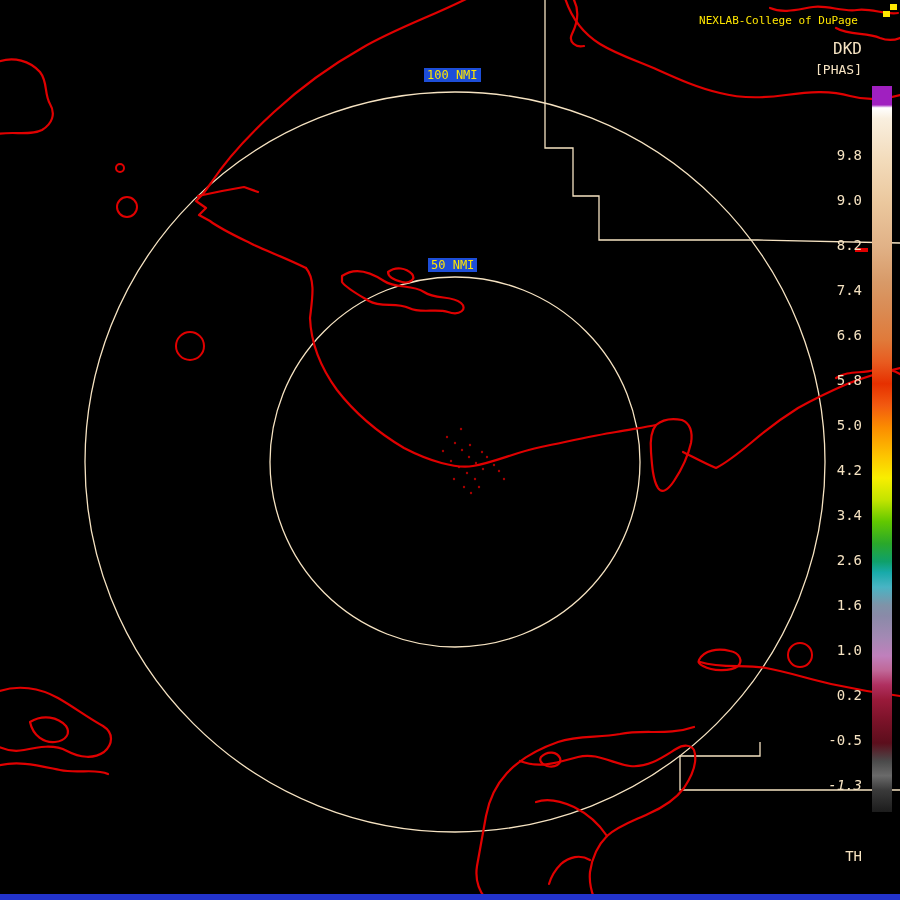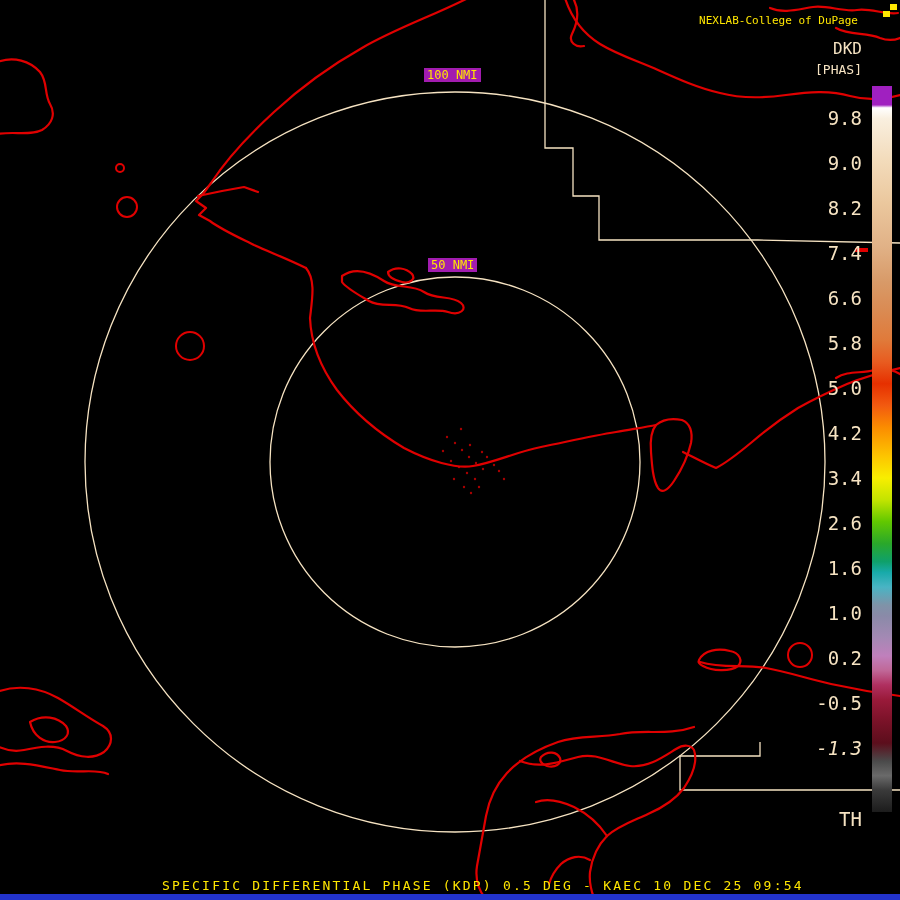--- a/index.html
+++ b/index.html
@@ -10,30 +10,30 @@
   }
   svg{position:absolute;left:0;top:0;}
   .rings circle{fill:none;stroke:var(--cream,#f6e3c2);stroke-width:1.3;}
   .tan-lines polyline{fill:none;stroke:var(--cream,#f6e3c2);stroke-width:1.3;}
   .red-lines path{fill:none;stroke:var(--map-red,#e00000);stroke-width:2.2;stroke-linejoin:round;stroke-linecap:round;}
   .red-lines circle{fill:none;stroke:var(--map-red,#e00000);stroke-width:2;}
   .speckles circle{fill:var(--map-red,#e00000);opacity:.75;}
   .txt{position:absolute;white-space:pre;}
   .yellow{color:var(--yellow,#ffe600);}
   .cream{color:var(--cream,#f6e3c2);}
-  .ring-label{font-size:12px;background:#a21caf;padding:0 3px;z-index:3;}
+  .ring-label{font-size:12px;background:#1d4ed8;padding:0 3px;z-index:3;}
   .site-title{right:42px;top:14px;font-size:11px;}
   .cod-logo{
     position:absolute;right:3px;top:4px;width:14px;height:13px;
     background:conic-gradient(var(--yellow,#ffe600) 25%,transparent 0 50%,var(--yellow,#ffe600) 0 75%,transparent 0);
   }
   .prod-code{right:38px;top:39px;font-size:16px;}
   .prod-units{right:38px;top:62px;font-size:13px;}
   .colorbar{position:absolute;left:872px;top:86px;width:20px;height:726px;}
-  .cb-tick{position:absolute;right:38px;font-size:19px;text-align:right;}
+  .cb-tick{position:absolute;right:38px;font-size:14px;text-align:right;margin-top:40px;}
   .cb-cur{position:absolute;left:855px;top:248px;width:13px;height:4px;background:var(--map-red,#e00000);}
   .caption{left:162px;top:878px;font-size:13px;letter-spacing:2.2px;}
   .bottom-bar{position:absolute;left:0;top:894px;width:900px;height:6px;background:var(--blue-bar,#2233cc);}
 </style>
 </head>
 <body>
 
 <div class="stage">
 
   <svg width="900" height="900" viewBox="0 0 900 900">
@@ -121,15 +121,14 @@
   <span class="cb-tick cream" style="top:422px;">4.2</span>
   <span class="cb-tick cream" style="top:467px;">3.4</span>
   <span class="cb-tick cream" style="top:512px;">2.6</span>
   <span class="cb-tick cream" style="top:557px;">1.6</span>
   <span class="cb-tick cream" style="top:602px;">1.0</span>
   <span class="cb-tick cream" style="top:647px;">0.2</span>
   <span class="cb-tick cream" style="top:692px;">-0.5</span>
   <span class="cb-tick cream" style="top:737px;font-style:italic;">-1.3</span>
   <span class="cb-tick cream" style="top:808px;">TH</span>
 
-  <div class="txt yellow caption">SPECIFIC DIFFERENTIAL PHASE (KDP) 0.5 DEG - KAEC 10 DEC 25 09:54</div>
   <div class="bottom-bar"></div>
 </div>
 
 </body></html>

